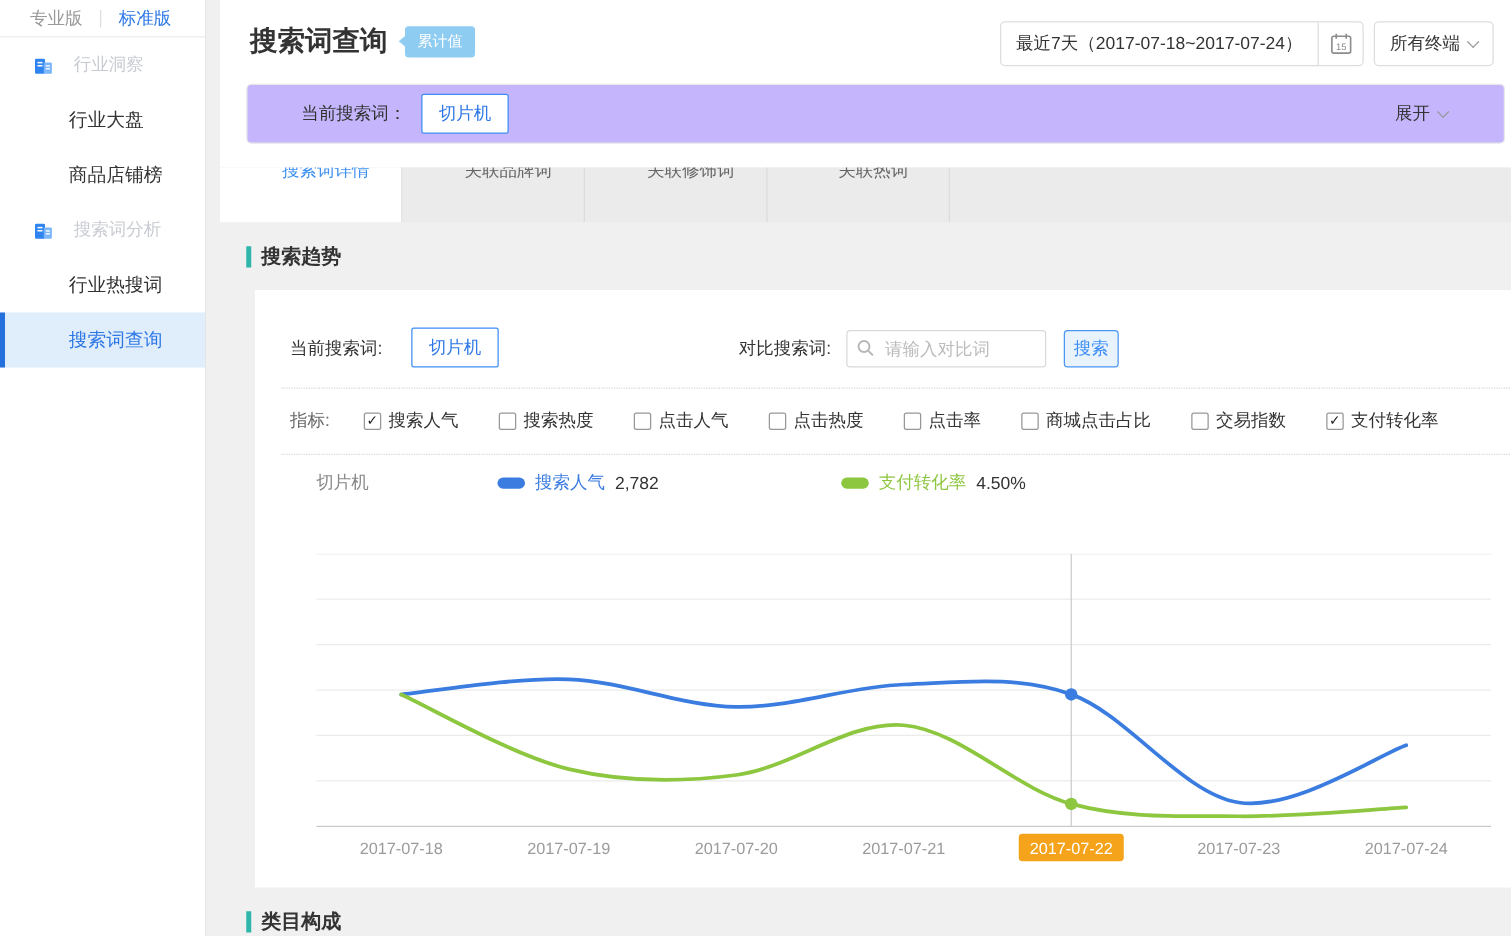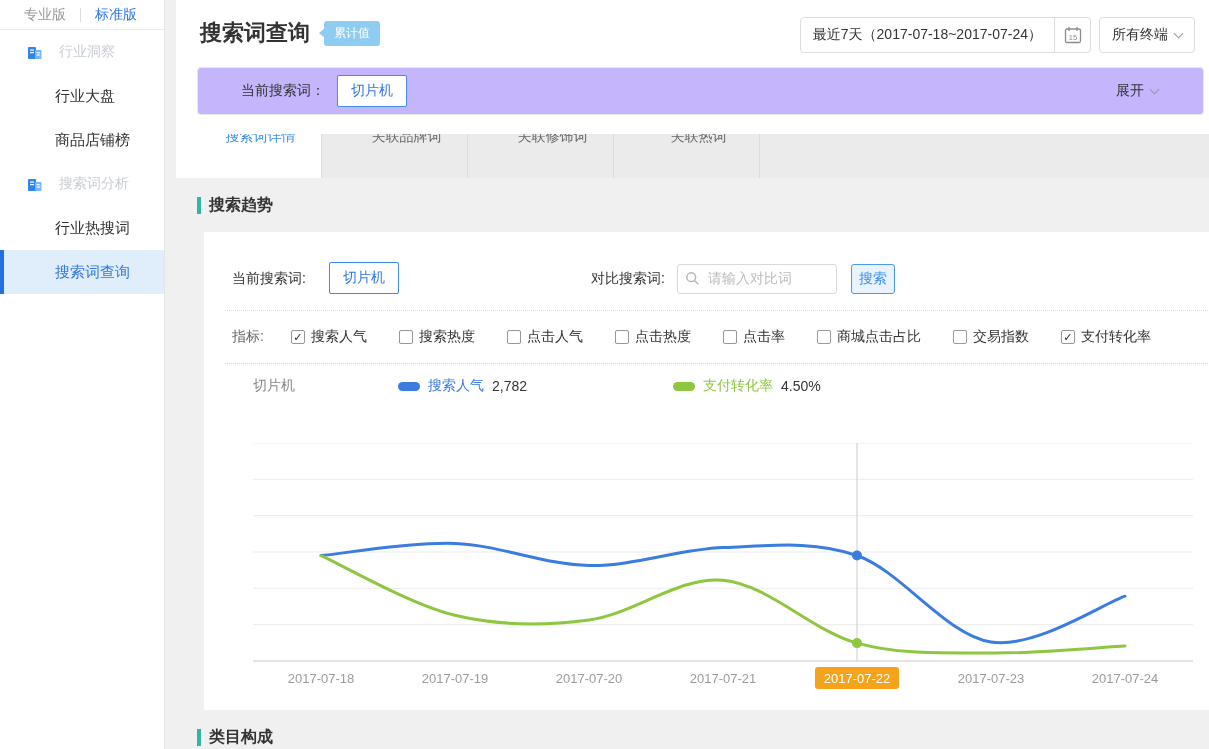--- a/index.html
+++ b/index.html
@@ -68,21 +68,21 @@
   .sec-title { font-size:16px; font-weight:bold; color:#333; }
 
   .content { position:absolute; left:11px; top:232px; width:1142px; height:478px; background:#fff;margin-left:28px; }
   .row-search { position:absolute; left:0; right:0; top:28px; height:38px; }
   .cw-label { position:absolute; left:28px; top:10px; font-size:14px; color:#333; }
   .cw-btn { position:absolute; left:113px; top:2px; }
   .cmp-label { position:absolute; left:387px; top:10px; font-size:14px; color:#333; }
   .cmp-input-wrap { position:absolute; left:473px; top:4px; width:160px; height:30px; }
   .cmp-input { width:100%; height:100%; border:1px solid #d9d9d9; border-radius:3px;
     padding:0 8px 0 30px; font-size:14px; color:#333; outline:none;
-    font-family:Liberation Serif, serif; }
+    font-family:Liberation Sans, sans-serif; }
   .cmp-input::placeholder { color:#bcbcbc; }
   .mag { position:absolute; left:8px; top:7px; }
   .search-btn { position:absolute; left:647px; top:4px; width:44px; height:30px;
     background:#e8f3fd; border:1px solid #4a97f2; color:#3d8df5; font-size:14px;
     border-radius:3px; cursor:pointer;
     font-family:"Liberation Sans","DejaVu Sans",sans-serif; }
   .divider { position:absolute; left:21px; right:10px; border-top:1px dotted #d8d8d8; }
   .d1 { top:78px; } .d2 { top:131px; }
   .row-metrics { position:absolute; left:28px; right:24px; top:92px; height:26px;
     display:flex; align-items:center;gap:13px; }

